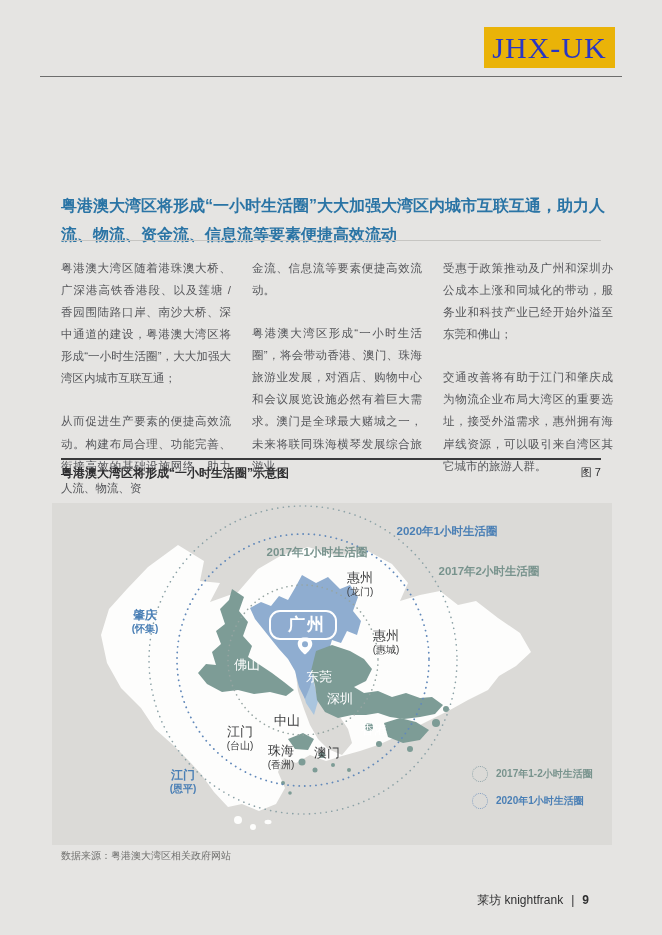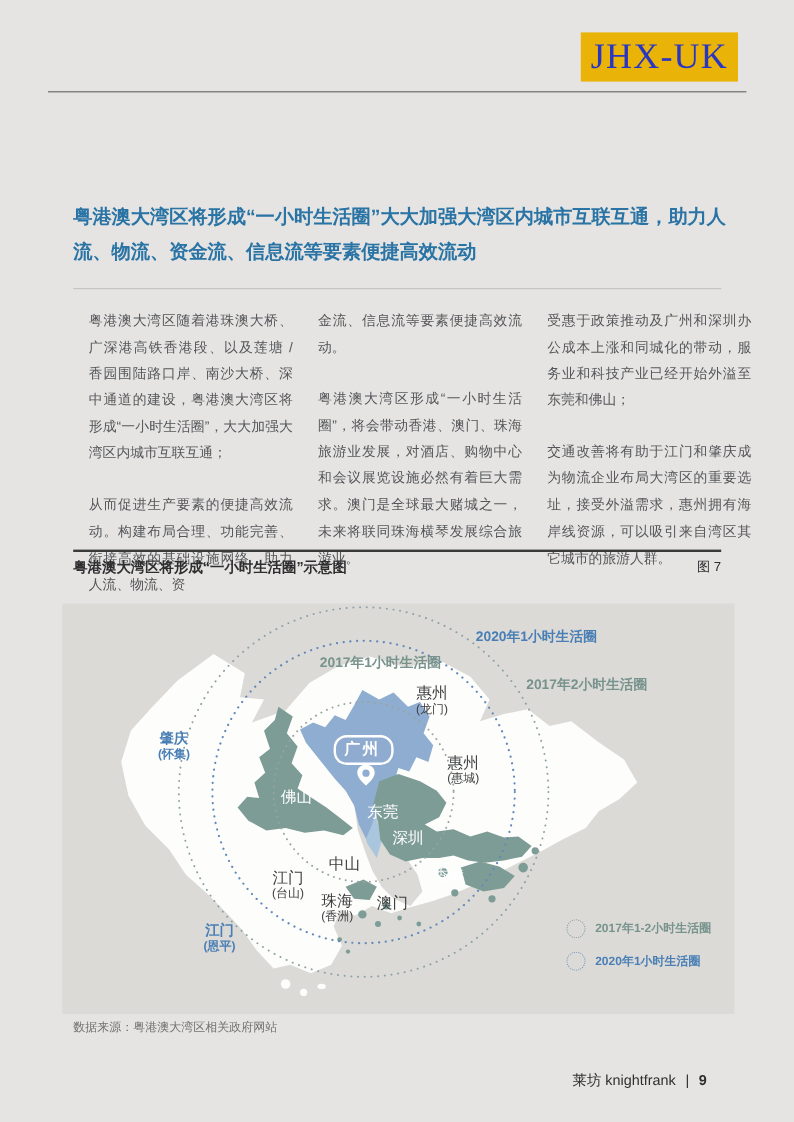--- a/index.html
+++ b/index.html
@@ -12,26 +12,26 @@
     background:#eab308;color:#2936c4;font-family:"Liberation Serif","DejaVu Serif",serif;
     font-size:30px;letter-spacing:1px;display:flex;align-items:center;justify-content:center;
     z-index:5;
   }
   .topline{position:absolute;left:40px;top:76px;width:582px;height:1px;background:#6d6d6d;}
   .title{
     position:absolute;left:61px;top:100px;margin:0;font-size:39px;font-weight:bold;
     color:#16699c;letter-spacing:0px;
   }
   .subtitle{
-    position:absolute;left:61px;top:168px;width:552px;font-size:16px;font-weight:bold;
+    position:absolute;left:61px;top:192px;width:552px;font-size:16px;font-weight:bold;
     color:#2a74a5;line-height:1.8;
   }
   .sub-divider{position:absolute;left:61px;top:240px;width:540px;height:1px;background:#c6c5c2;}
   .columns{
-    position:absolute;left:61px;top:257px;width:552px;display:flex;gap:21px;margin-left:13px;
+    position:absolute;left:61px;top:257px;width:552px;display:flex;gap:21px;
   }
   .col{width:170px;font-size:11.5px;line-height:1.92;color:#55565a;text-align:justify;}
   .col p{margin:0 0 21px 0;}
   .fig-rule{position:absolute;left:61px;top:458px;width:540px;height:2px;background:#3a3a3b;}
   .fig-caption{
     position:absolute;left:61px;top:465px;font-size:12px;font-weight:bold;color:#2e2e30;
   }
   .fig-num{position:absolute;right:61px;top:465px;font-size:11px;color:#2e2e30;}
   .map{position:absolute;left:52px;top:503px;width:560px;height:342px;background:#dbdad7;}
   .map svg{position:absolute;left:0;top:0;}
@@ -43,22 +43,22 @@
   .map-label.blue{color:#4a7fb5;font-weight:bold;}
   .map-label.blue .main{font-size:12px;}
   .ring-label{
     position:absolute;transform:translate(-50%,-50%);white-space:nowrap;
     font-size:11.5px;font-weight:bold;z-index:3;
   }
   .ring-label.blue{color:#4a7fb5;}
   .ring-label.teal{color:#78938d;}
   .gz-box{
     position:absolute;left:251px;top:122px;transform:translate(-50%,-50%);
-    border:2px solid #ffffff;border-radius:11px;color:#ffffff;font-size:13px;font-weight:bold;
-    padding:1px 9px 2px 7px;letter-spacing:2px;z-index:3;background:rgba(143,173,208,0.25);
+    border:2px solid #ffffff;border-radius:11px;color:#ffffff;font-size:17px;font-weight:bold;
+    padding:1px 9px 2px 17px;letter-spacing:2px;z-index:3;background:rgba(143,173,208,0.25);
   }
   .legend{position:absolute;left:420px;top:263px;z-index:3;}
   .legend-row{display:flex;align-items:center;margin-bottom:11px;}
   .legend-dot{width:14px;height:14px;border-radius:50%;border:1.5px dotted #8ba1a6;margin-right:8px;flex:none;}
   .legend-row.blue .legend-dot{border-color:#7f9cc0;}
   .legend-text{font-size:10px;font-weight:bold;}
   .legend-row.teal .legend-text{color:#78938d;}
   .legend-row.blue .legend-text{color:#4a7fb5;}
   .source{position:absolute;left:61px;top:849px;font-size:10px;color:#727270;}
   .footer{position:absolute;right:73px;top:892px;font-size:12px;color:#2f2f30;margin-left:44px;}

